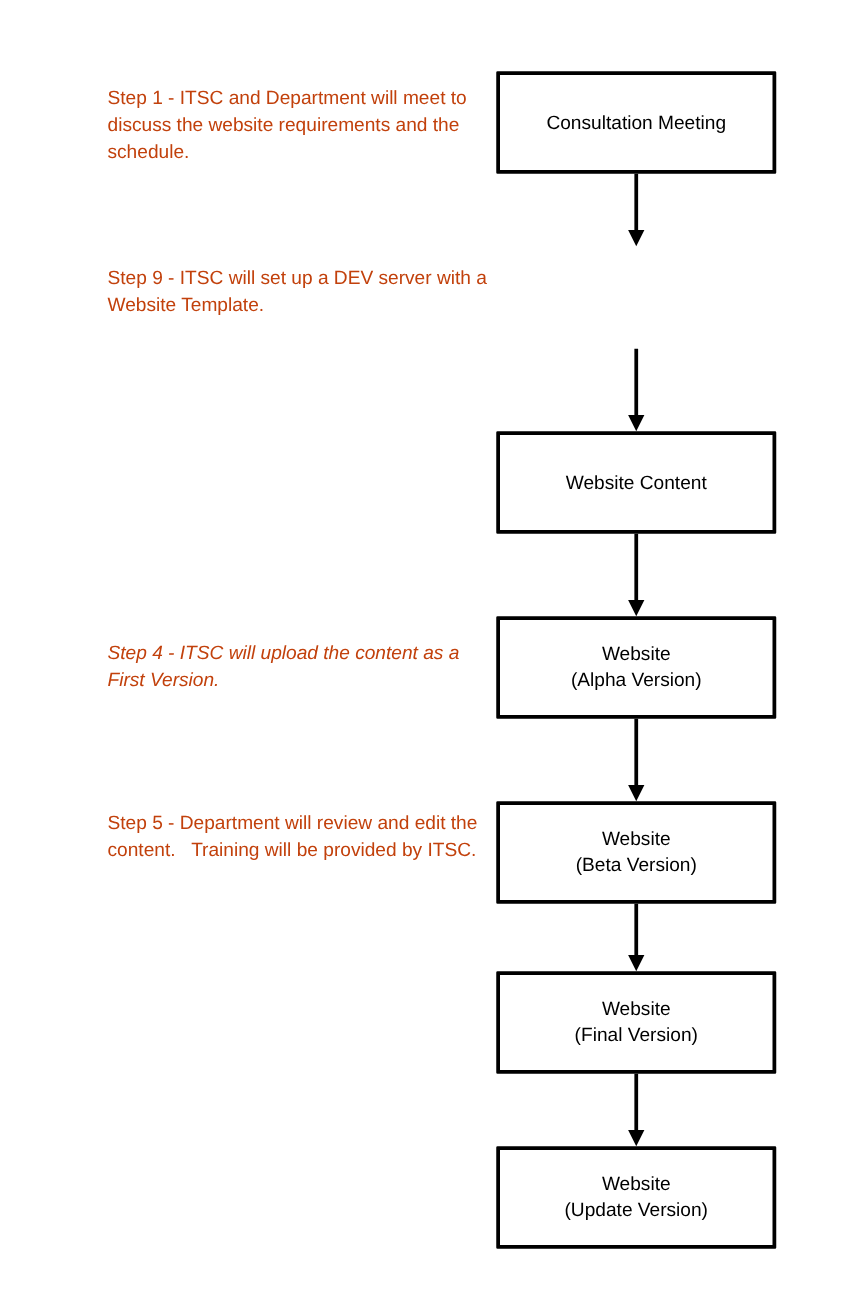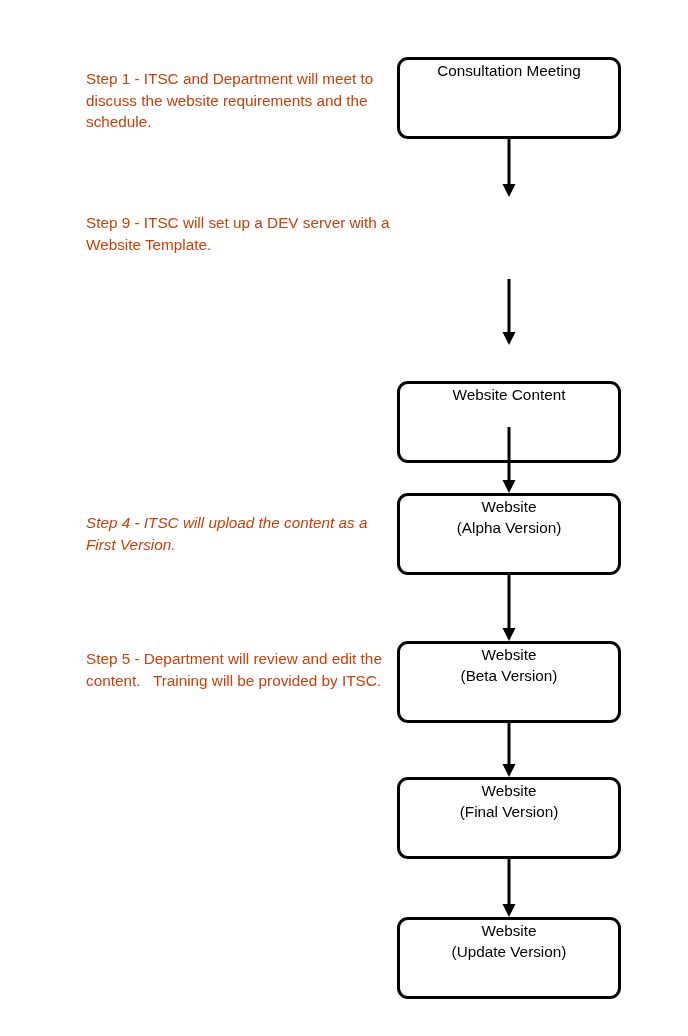--- a/index.html
+++ b/index.html
@@ -38,23 +38,24 @@
   }
 
   
   .node {
     position: absolute;
     left: 397px;
     width: 224px;
     height: 82px;
     box-sizing: border-box;
     border: 3px solid #000000;
-    border-radius: 11px;
+    border-radius: 1px;
     background: #ffffff;
     display: flex;
+    align-items: center;
     justify-content: center;
     text-align: center;
   }
   .node-label {
     font-size: 15.3px;
     line-height: 21px;
     color: #000000;
     white-space: pre-line;
     padding: 0 6px;
   }
@@ -84,21 +85,21 @@
         <polygon points="2.5,45 15.5,45 9,58" fill="#000000"></polygon>
       </svg>
     </div>
     <div class="step-text" style="top: 212px;">Step 9 - ITSC will set up a DEV server with a Website Template.</div>
     <div class="connector" style="top: 279px; height: 66px;">
       <svg width="18" height="66" viewBox="0 0 18 66">
         <line x1="9" y1="0" x2="9" y2="56" stroke="#000000" stroke-width="3"></line>
         <polygon points="2.5,53 15.5,53 9,66" fill="#000000"></polygon>
       </svg>
     </div>
-    <div class="node" style="top: 345px; margin-top: 36px;">
+    <div class="node" style="top: 345px;">
       <span class="node-label">Website Content</span>
     </div>
     <div class="connector" style="top: 427px; height: 66px;">
       <svg width="18" height="66" viewBox="0 0 18 66">
         <line x1="9" y1="0" x2="9" y2="56" stroke="#000000" stroke-width="3"></line>
         <polygon points="2.5,53 15.5,53 9,66" fill="#000000"></polygon>
       </svg>
     </div>
     <div class="step-text" style="top: 512px; font-style: italic;">Step 4 - ITSC will upload the content as a First Version.</div>
     <div class="node" style="top: 493px;">

